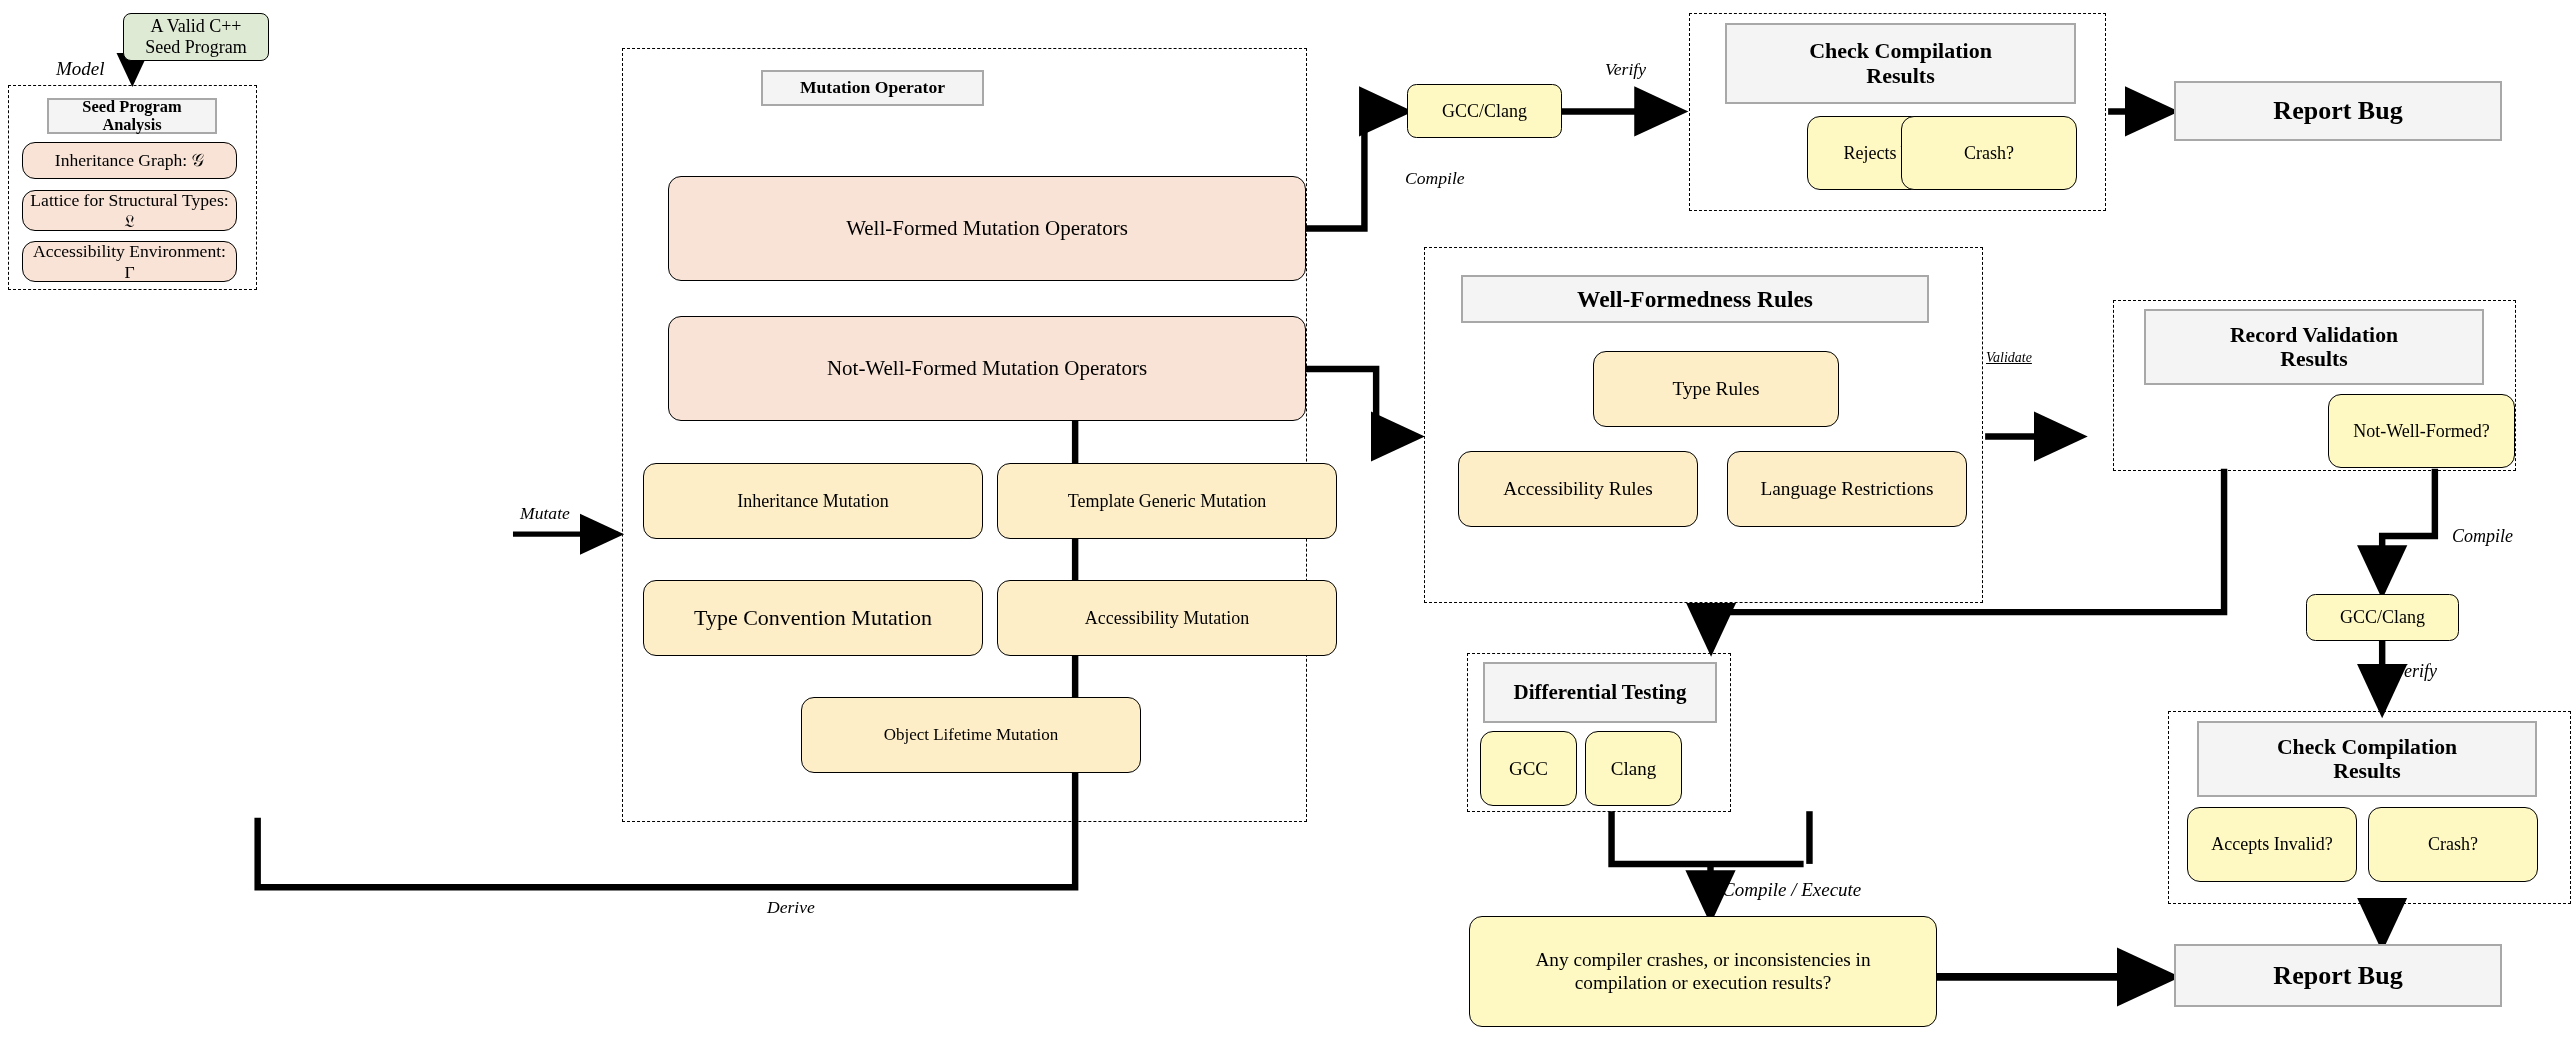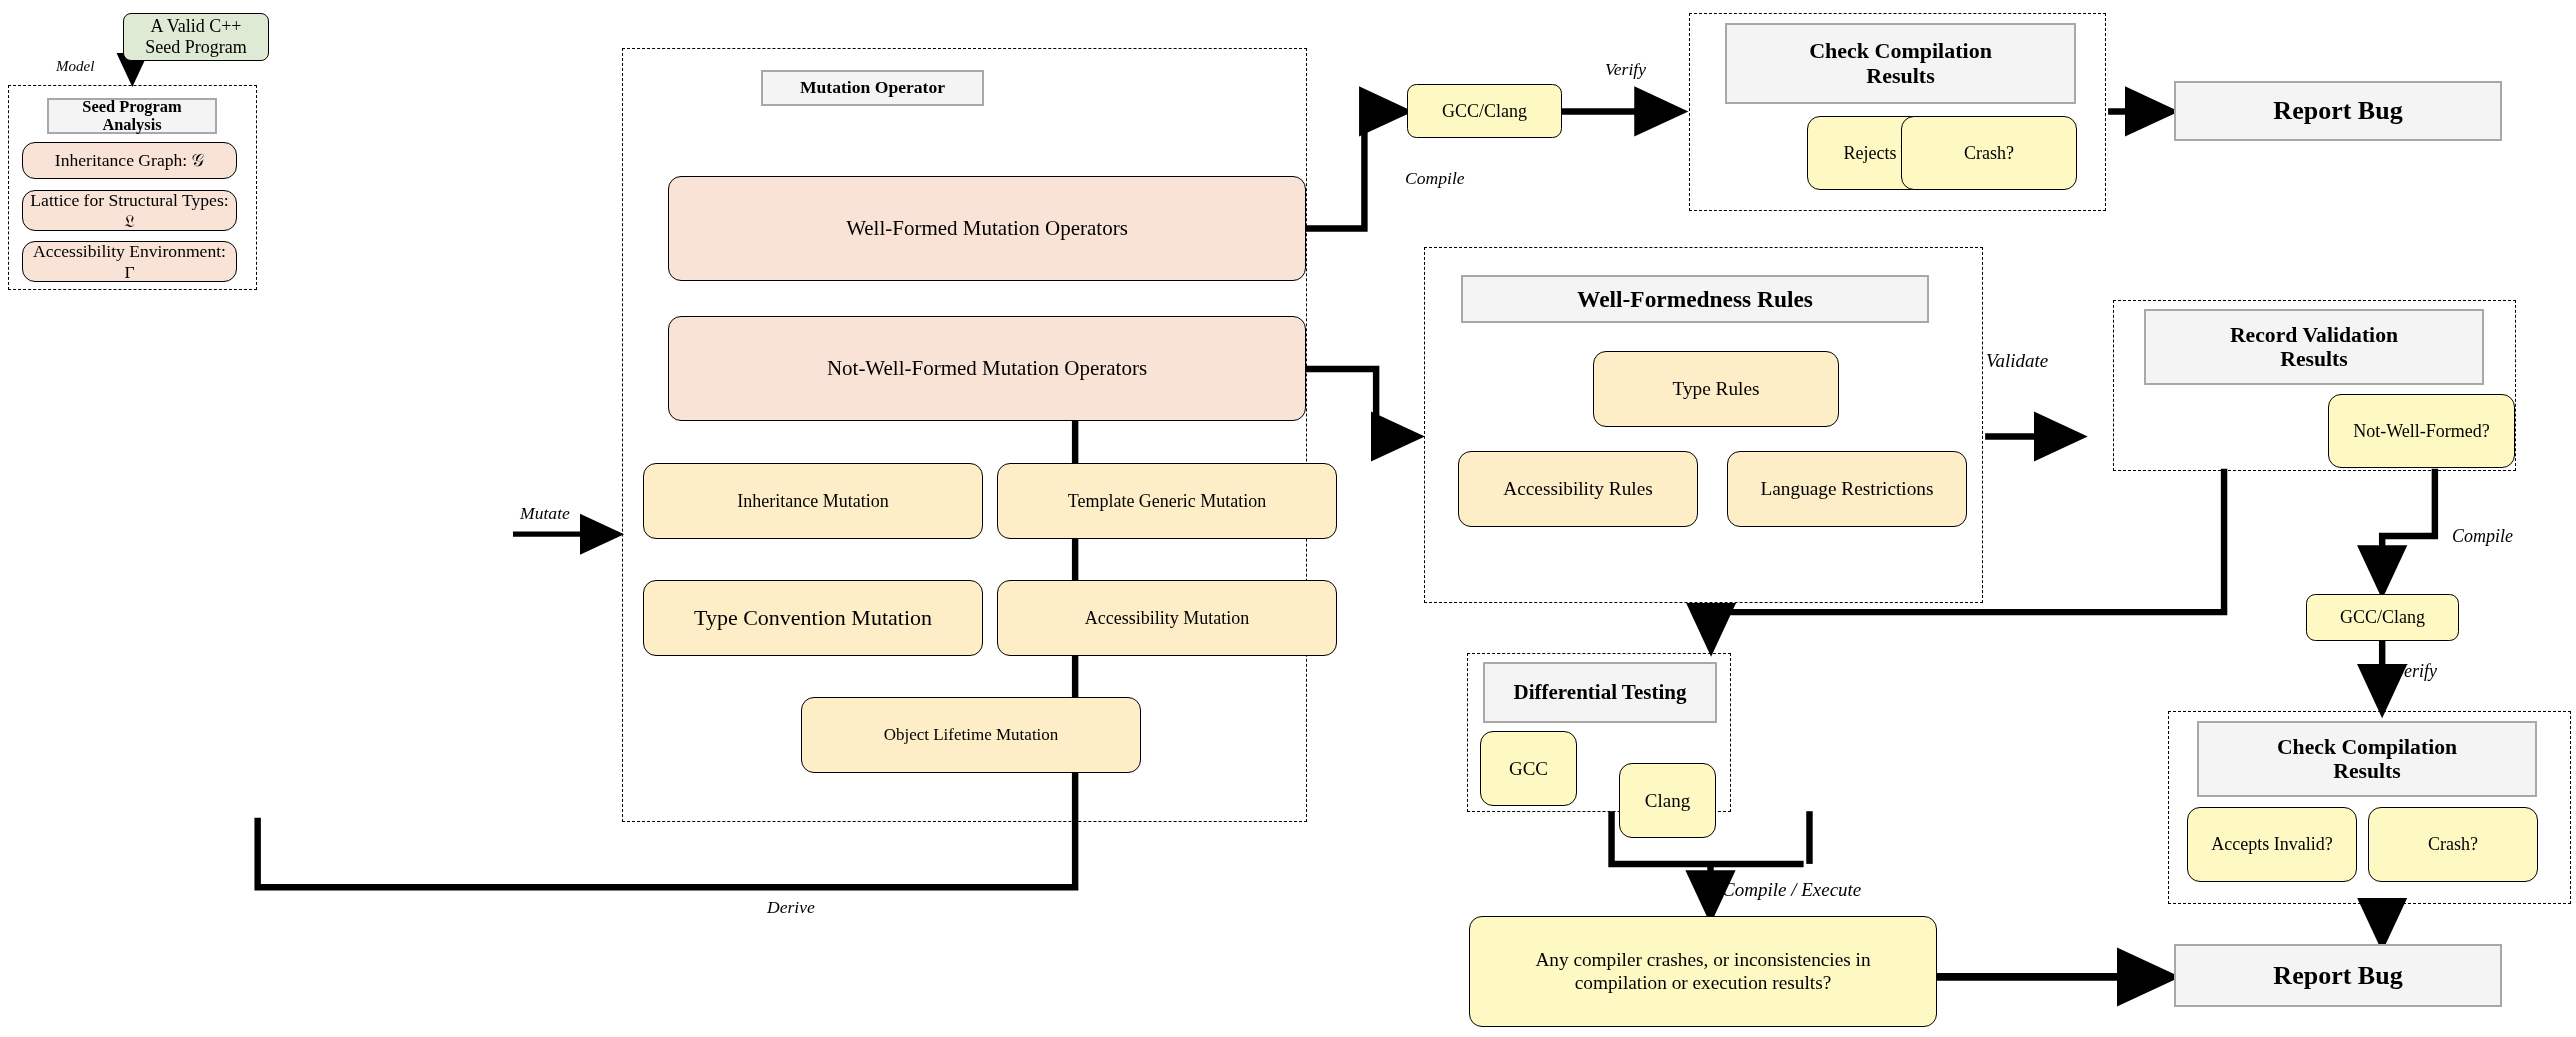--- a/index.html
+++ b/index.html
@@ -72,21 +72,21 @@
 
     <path d="M440,1396 L440,1515 L1836,1515 L1836,630" stroke="#000" stroke-width="11" fill="none"></path>
   </svg>
 
   <div class="rbox green" style="left:123px;top:13px;width:146px;height:48px;border-radius:8px;font-size:18px;">
     <span style="display:block;">
       <span>A Valid C++</span><br>
       <span>Seed Program</span>
     </span>
   </div>
-  <div class="edgelabel" style="left:56px;top:59px;font-size:15px;">Model</div>
+  <div class="edgelabel" style="left:56px;top:59px;font-size:19px;">Model</div>
 
   <div class="panel" style="left:8.2px;top:85px;width:249px;height:205px;"></div>
   <div class="hdr" style="left:47px;top:98px;width:170px;height:36px;font-size:16.4px;">
     <span>
       <span>Seed Program</span><br>
       <span>Analysis</span>
     </span>
   </div>
   <div class="rbox pink" style="left:22px;top:142px;width:215px;height:37px;font-size:17.6px;">Inheritance Graph: 𝒢</div>
   <div class="rbox pink" style="left:22px;top:190px;width:215px;height:41px;font-size:17.6px;">Lattice for Structural Types: 𝔏</div>
@@ -122,21 +122,21 @@
   <div class="rbox blue" style="left:1901px;top:116px;width:176px;height:74px;font-size:18px;">Crash?</div>
 
   <div class="sbox" style="left:2174px;top:81px;width:328px;height:60px;font-size:26px;">Report Bug</div>
 
   <div class="panel" style="left:1424px;top:247px;width:559px;height:356px;"></div>
   <div class="hdr" style="left:1461px;top:275px;width:468px;height:48px;font-size:23.4px;">Well-Formedness Rules</div>
   <div class="rbox yellow" style="left:1593px;top:351px;width:246px;height:76px;font-size:19.3px;">Type Rules</div>
   <div class="rbox yellow" style="left:1458px;top:451px;width:240px;height:76px;font-size:19.3px;">Accessibility Rules</div>
   <div class="rbox yellow" style="left:1727px;top:451px;width:240px;height:76px;font-size:19.3px;">Language Restrictions</div>
 
-  <div class="edgelabel" style="left:1986px;top:351px;font-size:19px;">Validate</div>
+  <div class="edgelabel" style="left:1986px;top:351px;font-size:14px;text-decoration:underline;">Validate</div>
 
   <div class="panel" style="left:2113px;top:300px;width:403px;height:171px;"></div>
   <div class="hdr" style="left:2144px;top:309px;width:340px;height:76px;font-size:21.7px;">
     <span>
       <span>Record Validation</span><br>
       <span>Results</span>
     </span>
   </div>
   <div class="rbox blue" style="left:2328px;top:394px;width:187px;height:74px;font-size:18px;">Not-Well-Formed?</div>
 
@@ -152,21 +152,21 @@
       <span>Check Compilation</span><br>
       <span>Results</span>
     </span>
   </div>
   <div class="rbox blue" style="left:2187px;top:807px;width:170px;height:75px;font-size:18px;">Accepts Invalid?</div>
   <div class="rbox blue" style="left:2368px;top:807px;width:170px;height:75px;font-size:18px;">Crash?</div>
 
   <div class="panel" style="left:1467px;top:653px;width:264px;height:159px;"></div>
   <div class="hdr" style="left:1483px;top:662px;width:234px;height:61px;font-size:21px;">Differential Testing</div>
   <div class="rbox blue" style="left:1480px;top:731px;width:97px;height:75px;font-size:19px;">GCC</div>
-  <div class="rbox blue" style="left:1619px;top:731px;width:97px;height:75px;font-size:19px;margin-top:32px;">Clang</div>
+  <div class="rbox blue" style="left:1585px;top:731px;width:97px;height:75px;font-size:19px;">Clang</div>
 
   <div class="edgelabel" style="left:1722px;top:880px;font-size:19px;">Compile / Execute</div>
 
   <div class="rbox blue" style="left:1469px;top:916px;width:468px;height:111px;font-size:19.3px;padding:0 23.4px;">Any compiler crashes, or inconsistencies in compilation or execution results?</div>
 
   <div class="sbox" style="left:2174px;top:944px;width:328px;height:63px;font-size:26px;">Report Bug</div>
 
 </div>
 
 

